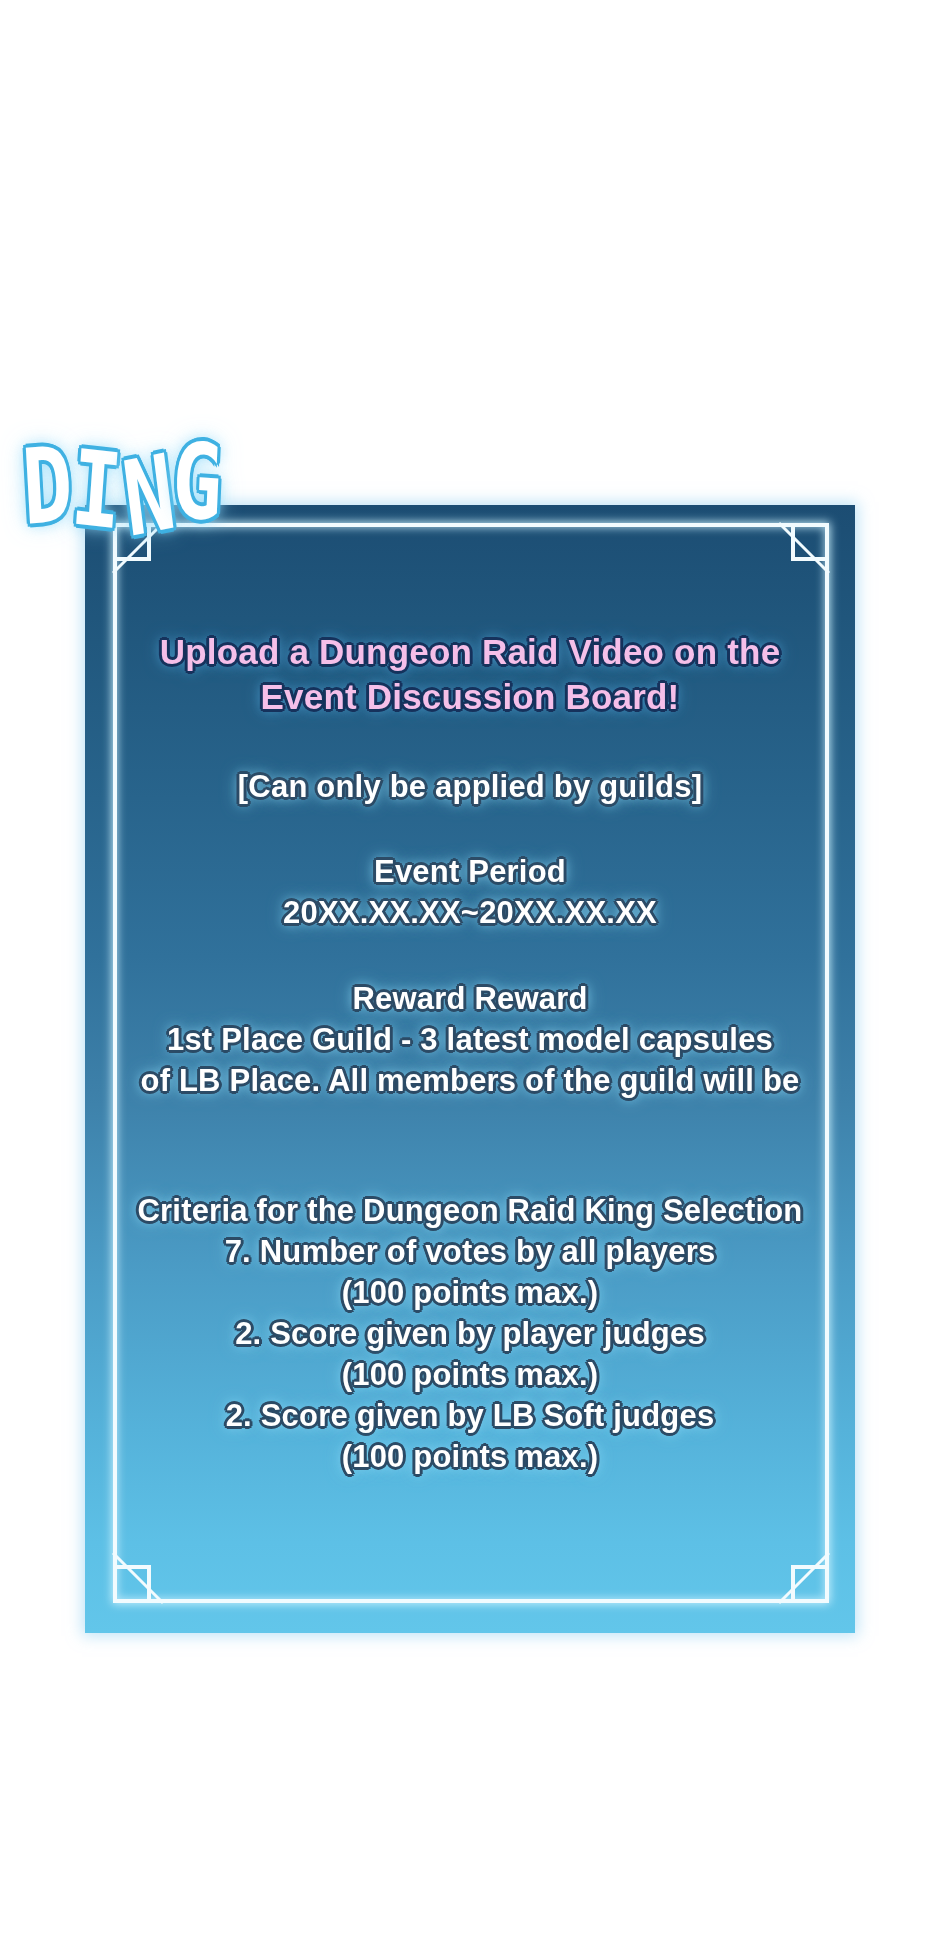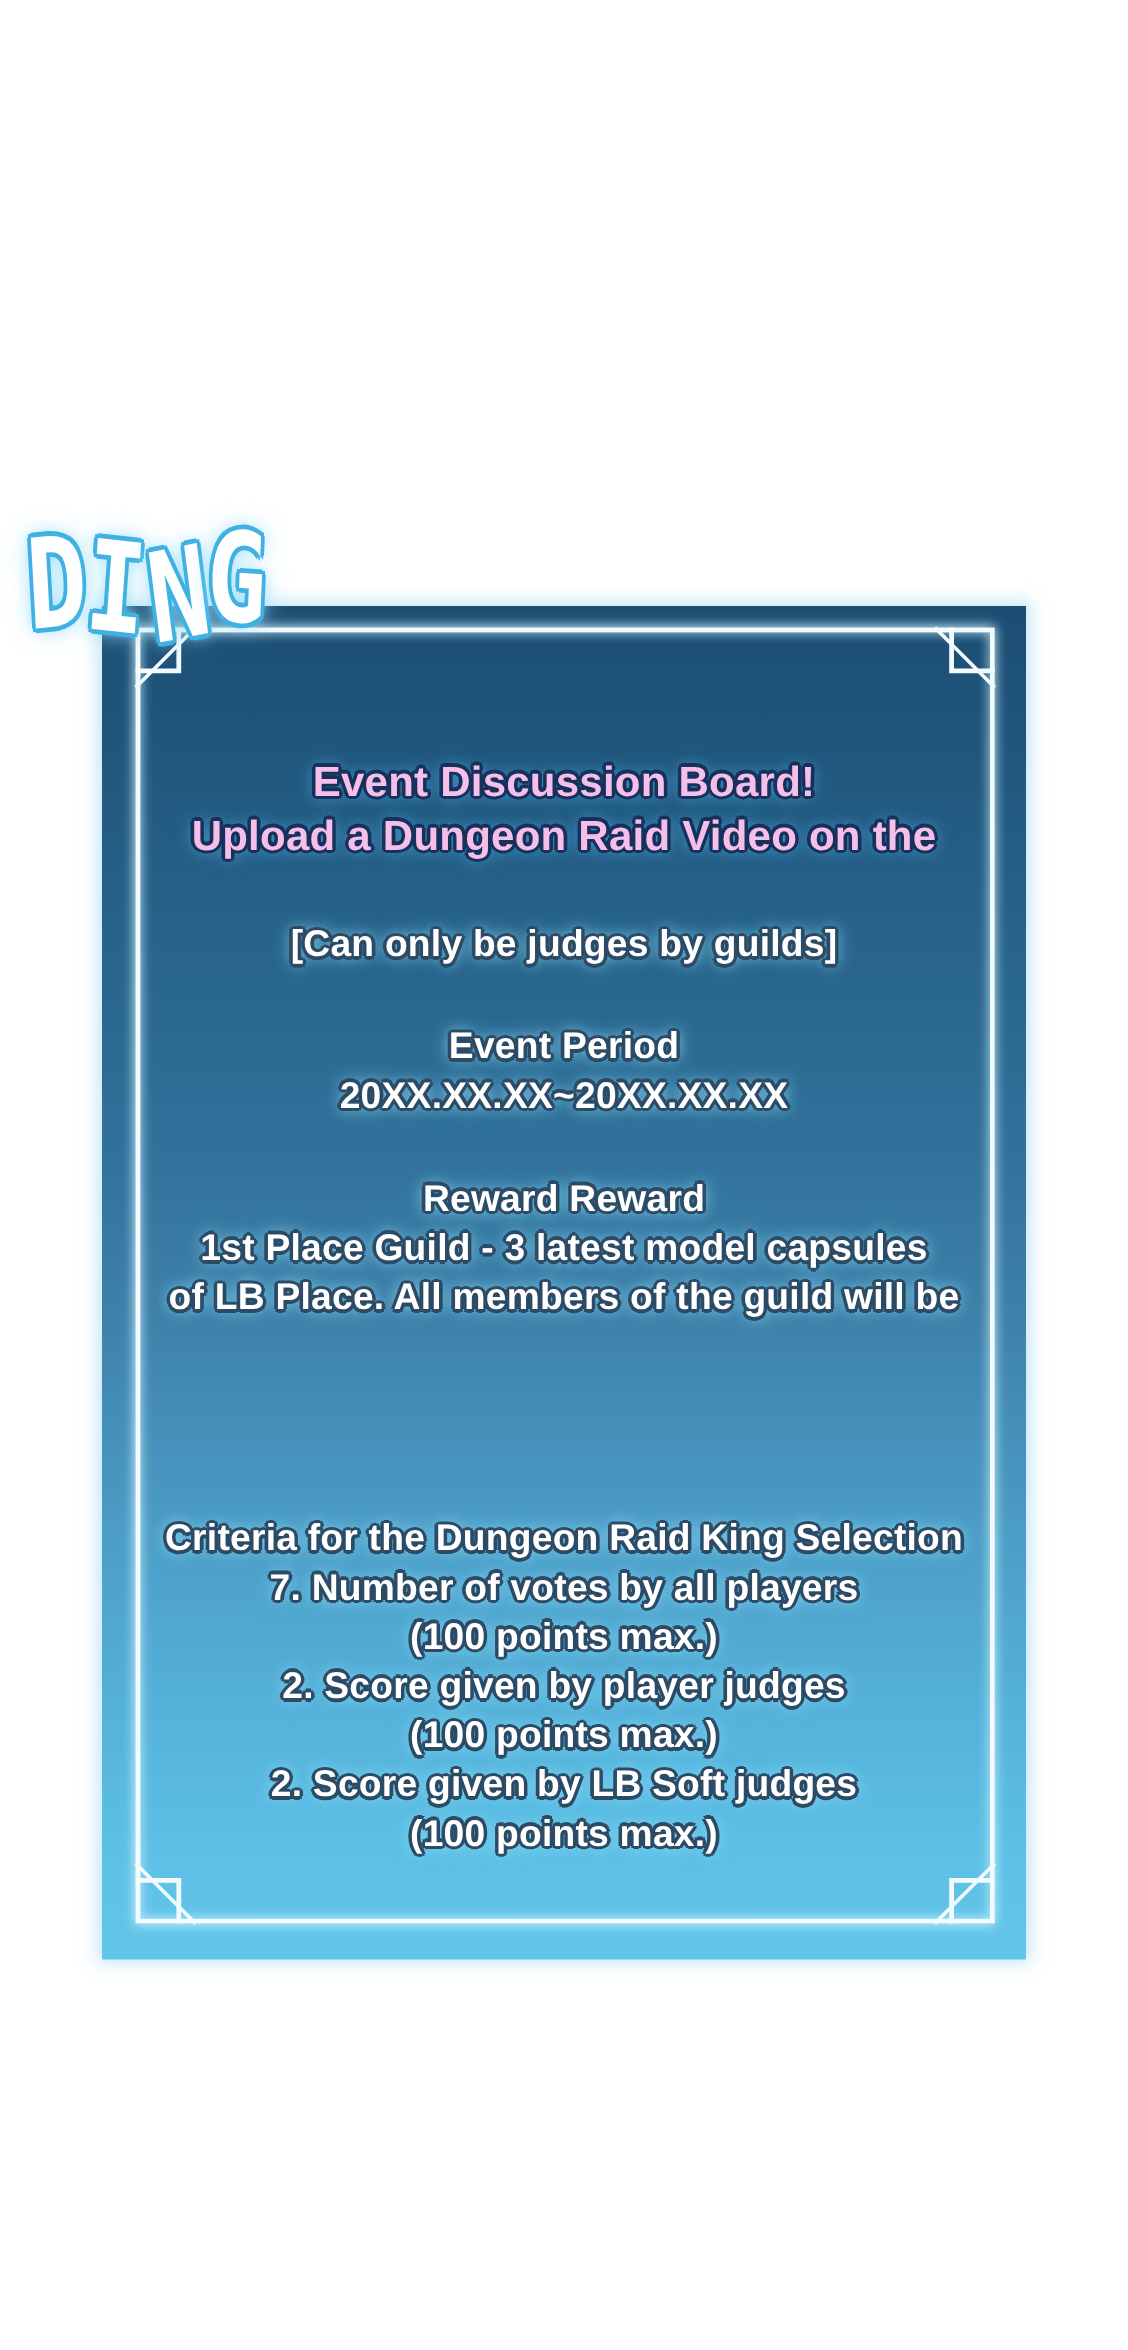--- a/index.html
+++ b/index.html
@@ -76,21 +76,21 @@
       -2px -2px 0 #16325c, 2px -2px 0 #16325c,
       -2px  2px 0 #16325c, 2px  2px 0 #16325c,
       -3px  0   0 #16325c, 3px  0   0 #16325c,
        0   -3px 0 #16325c, 0    3px 0 #16325c,
        0 0 11px #4e9fd0, 0 0 18px rgba(78,159,208,0.85);
   }
   .title       { top:124px; }
   .eligibility { top:261px; }
   .period      { top:346px; }
   .reward      { top:473px; }
-  .criteria    { top:756px;text-align:center; }
+  .criteria    { top:685px;text-align:center; }
 </style>
 </head>
 <body>
 
 <div class="sfx">
   <span class="l0">D</span>
   <span class="l1">I</span>
   <span class="l2">N</span>
   <span class="l3">G</span>
 </div>
@@ -110,26 +110,26 @@
       <path d="M36 0 L36 36 L0 36" stroke-width="4"></path>
       <path d="M50 0 L0 50" stroke-width="3"></path>
     </svg>
     <svg class="corner br" viewBox="0 0 56 56">
       <path d="M36 0 L36 36 L0 36" stroke-width="4"></path>
       <path d="M50 0 L0 50" stroke-width="3"></path>
     </svg>
   </div>
 
   <div class="sec title">
+    <div class="line">Upload a Dungeon Raid Video on the</div>
     <div class="line">Event Discussion Board!</div>
-    <div class="line">Upload a Dungeon Raid Video on the</div>
   </div>
 
   <div class="sec eligibility">
-    <div class="line">[Can only be judges by guilds]</div>
+    <div class="line">[Can only be applied by guilds]</div>
   </div>
 
   <div class="sec period">
     <div class="line">Event Period</div>
     <div class="line">20XX.XX.XX~20XX.XX.XX</div>
   </div>
 
   <div class="sec reward">
     <div class="line">Reward Reward</div>
     <div class="line">1st Place Guild - 3 latest model capsules</div>

